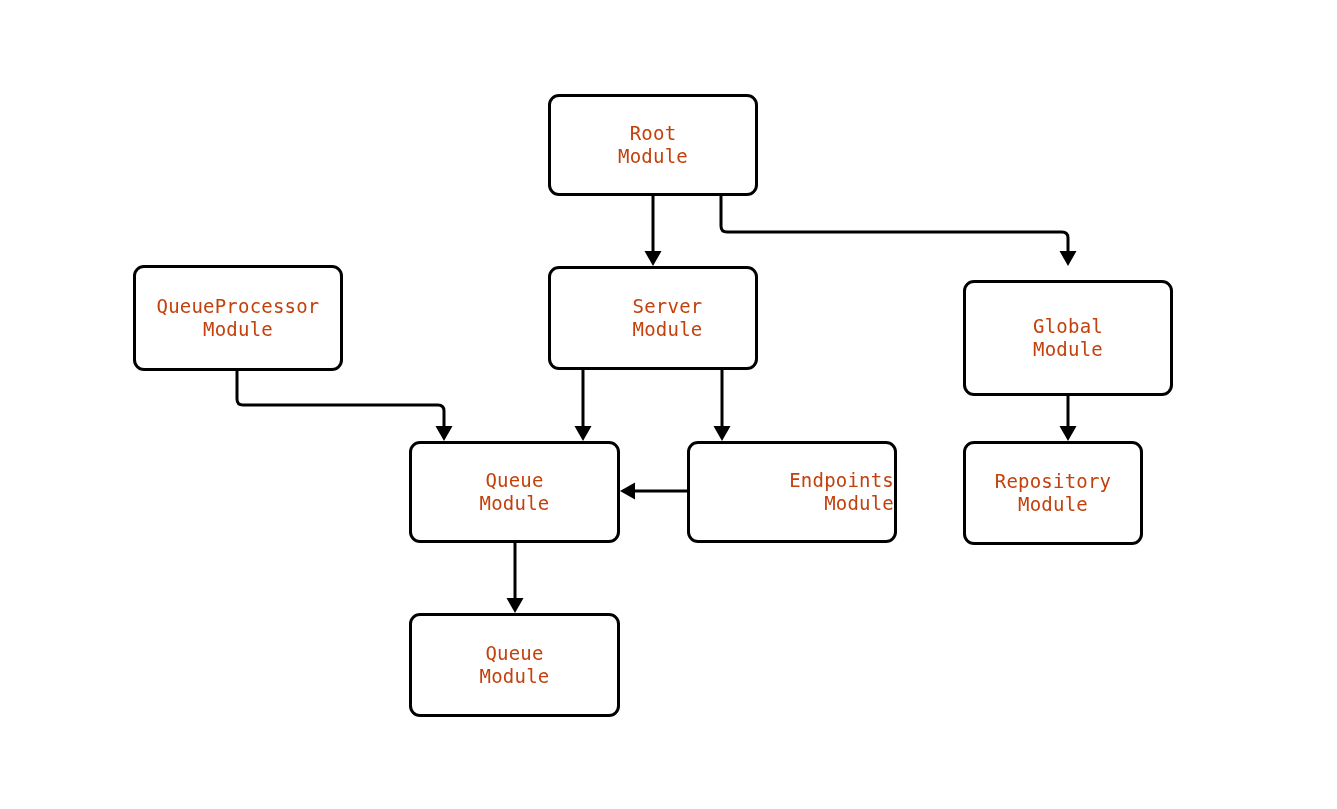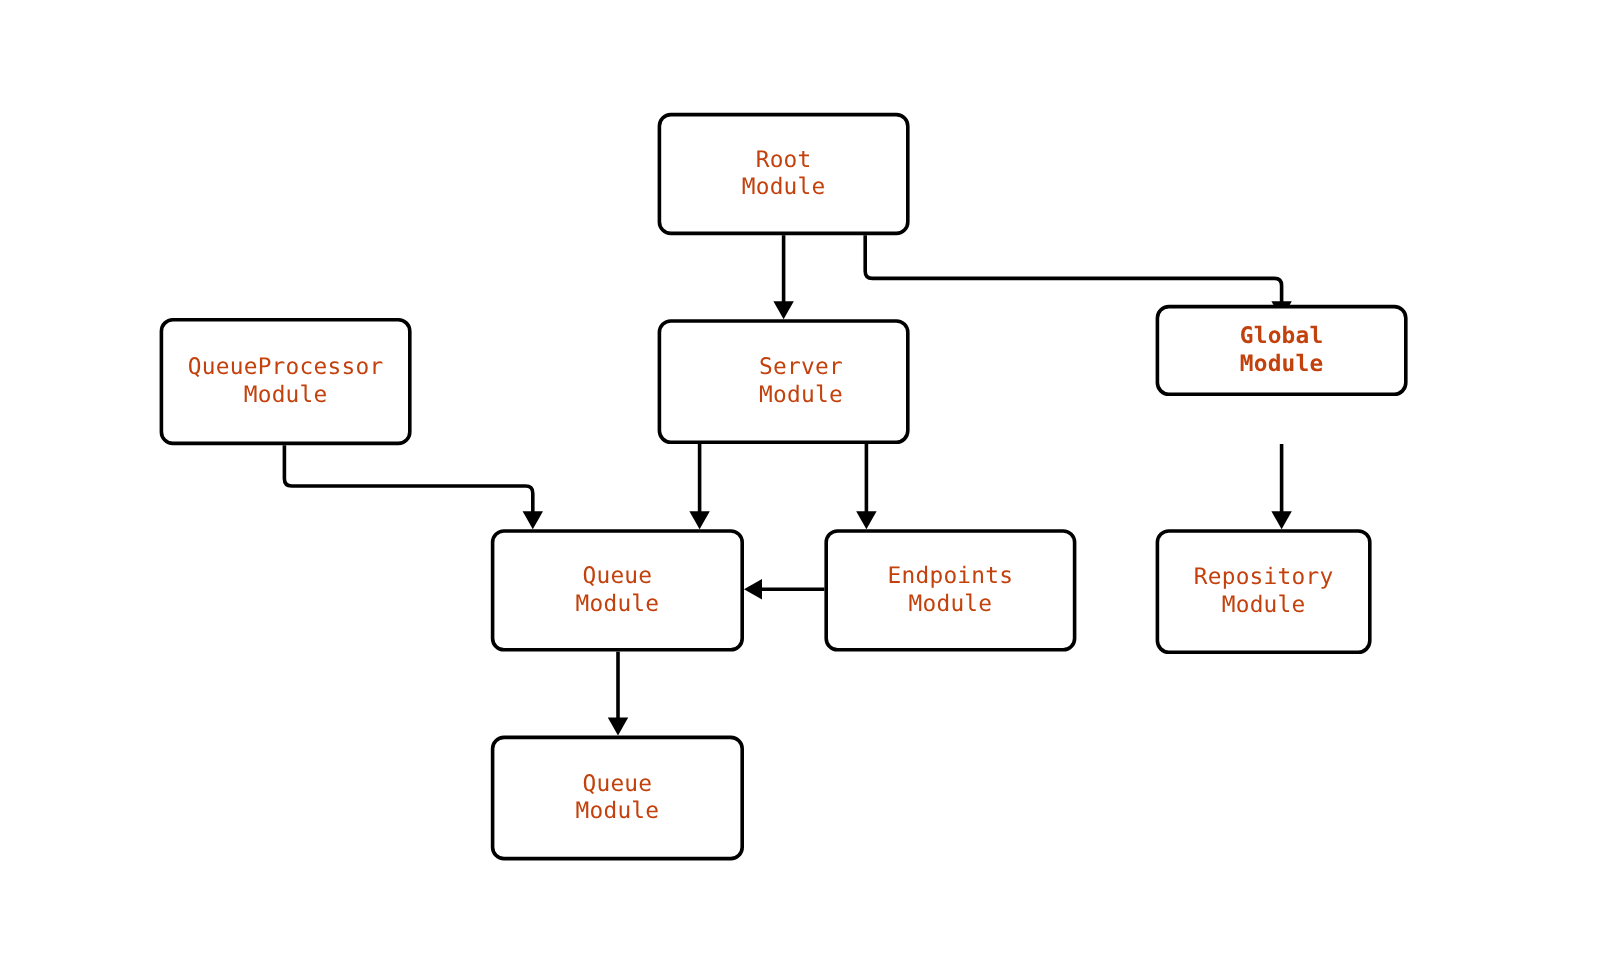--- a/index.html
+++ b/index.html
@@ -87,31 +87,31 @@
   <div class="node" style="left: 133px; top: 265px; width: 210px; height: 106px;">
     <span class="node-line">QueueProcessor</span>
     <span class="node-line">Module</span>
   </div>
 
   <div class="node" style="left: 548px; top: 266px; width: 210px; height: 104px; padding-left: 29px;">
     <span class="node-line">Server</span>
     <span class="node-line">Module</span>
   </div>
 
-  <div class="node" style="left: 963px; top: 254px; width: 210px; height: 76px; font-weight: bold;">
+  <div class="node" style="left: 963px; top: 280px; width: 210px; height: 116px;">
     <span class="node-line">Global</span>
     <span class="node-line">Module</span>
   </div>
 
   <div class="node" style="left: 409px; top: 441px; width: 211px; height: 102px;">
     <span class="node-line">Queue</span>
     <span class="node-line">Module</span>
   </div>
 
-  <div class="node" style="left: 687px; top: 441px; width: 210px; height: 102px;">
+  <div class="node" style="left: 687px; top: 441px; width: 210px; height: 102px; align-items: flex-end;">
     <span class="node-line">Endpoints</span>
     <span class="node-line">Module</span>
   </div>
 
   <div class="node" style="left: 963px; top: 441px; width: 180px; height: 104px;">
     <span class="node-line">Repository</span>
     <span class="node-line">Module</span>
   </div>
 
   <div class="node" style="left: 409px; top: 613px; width: 211px; height: 104px;">

